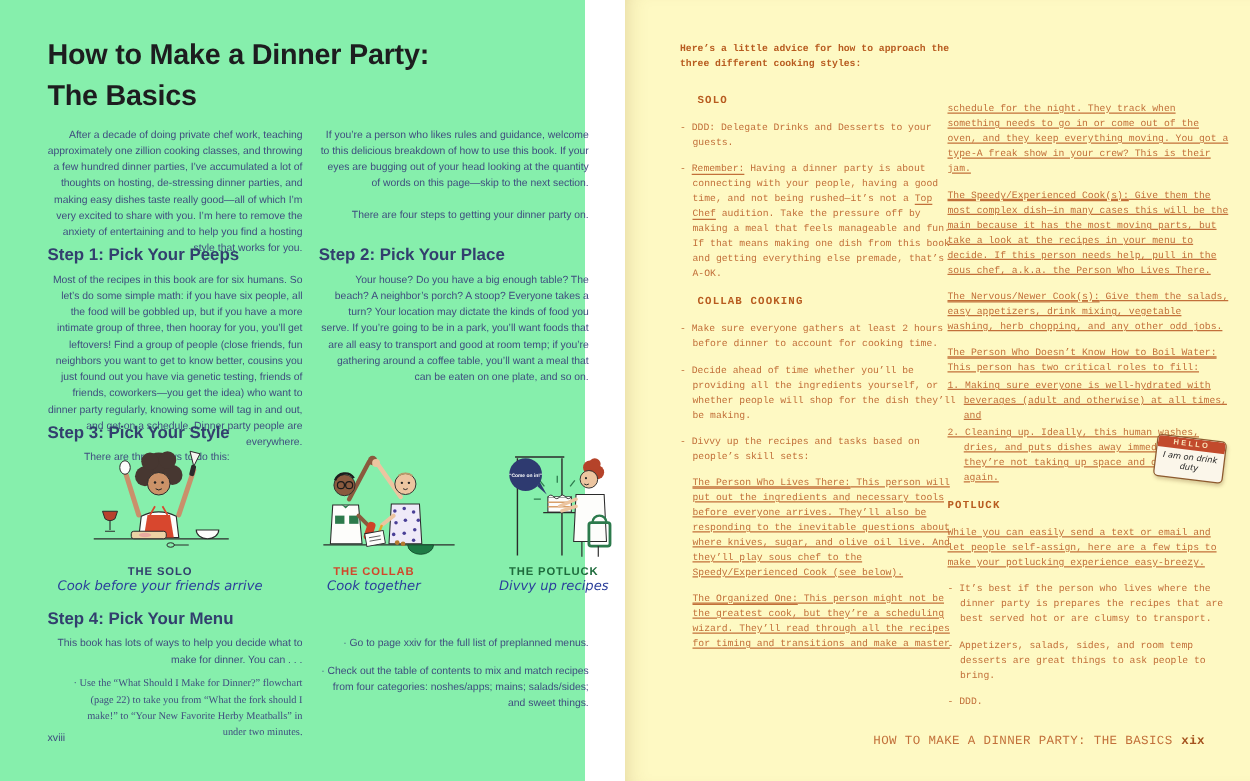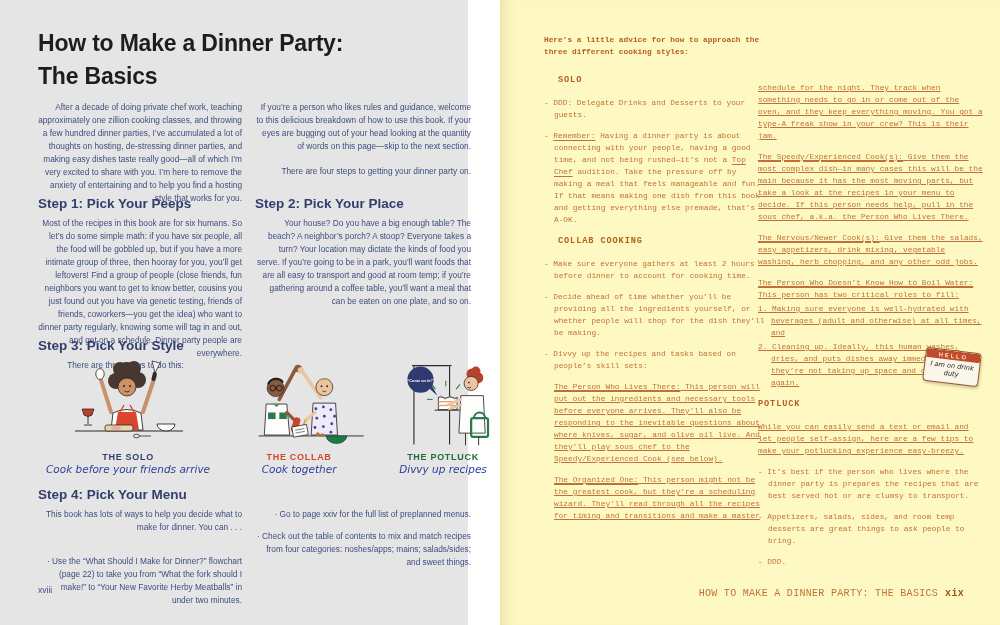--- a/index.html
+++ b/index.html
@@ -1,19 +1,19 @@
 <!DOCTYPE html>
 <html><head>
 <meta charset="utf-8">
 <style>
   html,body{margin:0;padding:0;}
   body{width:1000px;height:625px;font-family:"Liberation Sans",sans-serif;background:#e9e9e9;}
   .spread{position:relative;width:1000px;height:625px;overflow:hidden;background:#fff;}
   .page{position:absolute;top:0;height:625px;}
-  .lp{left:0;width:468px;background:#e5e5e5;}
+  .lp{left:0;width:468px;background:#86efac;}
   .rp{left:500px;width:500px;background:#fef9c3;box-shadow:inset 14px 0 20px -16px rgba(120,80,20,.28);}
 
   
   .lp-title{position:absolute;left:38px;top:27px;font-size:23px;font-weight:bold;color:#1d1d1f;line-height:33px;letter-spacing:-.2px;}
   .body{font-size:8.3px;line-height:13px;color:#3f4d7f;margin:0 0 12px 0;text-align:right;}
   h2{font-size:13.5px;color:#323f6e;margin:0 0 6px 0;font-weight:bold;}
   .row{display:flex;gap:13px;}
   .c1{width:204px;}
   .c2{width:216px;}
   .lp-intro{position:absolute;left:38px;top:101px;}
@@ -226,22 +226,22 @@
           <div class="slabel potluck-c">THE POTLUCK</div>
           <div class="scaption">Divvy up recipes</div>
         </figcaption>
       </figure>
     </div>
 
     <div class="lp-step4">
       <h2>Step 4: Pick Your Menu</h2>
       <div class="s4row">
         <div class="c1">
-          <p class="body" style="margin-bottom:21px;">This book has lots of ways to help you decide what to make for dinner. You can . . .</p>
-          <p class="body lbullet" style="margin-left:8px;">Use the “What Should I Make for Dinner?” flowchart (page 22) to take you from “What the fork should I make!” to “Your New Favorite Herby Meatballs” in under two minutes.</p>
+          <p class="body" style="margin-bottom:6px;">This book has lots of ways to help you decide what to make for dinner. You can . . .</p>
+          <p class="body lbullet" style="margin-left:8px;font-family:Liberation Serif, serif;">Use the “What Should I Make for Dinner?” flowchart (page 22) to take you from “What the fork should I make!” to “Your New Favorite Herby Meatballs” in under two minutes.</p>
         </div>
         <div class="c2">
           <p class="body lbullet">Go to page xxiv for the full list of preplanned menus.</p>
           <p class="body lbullet">Check out the table of contents to mix and match recipes from four categories: noshes/apps; mains; salads/sides; and sweet things.</p>
         </div>
       </div>
     </div>
 
     <div class="lp-num">xviii</div>
   </section>

